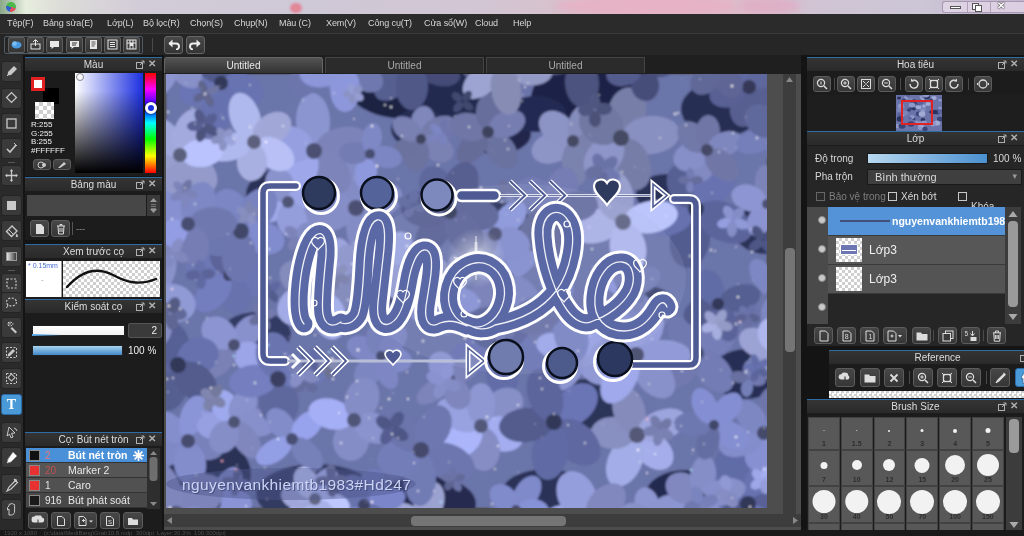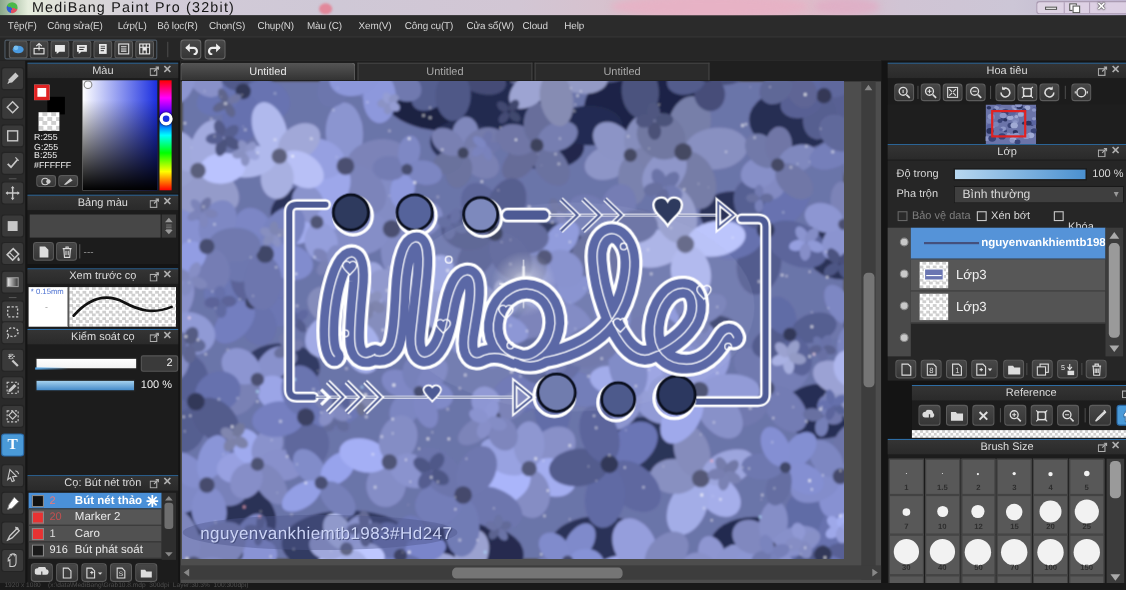--- a/index.html
+++ b/index.html
@@ -53,33 +53,32 @@
 </style></head>
 <body>
 <div id="app">
 
 <div id="titlebar">
  <div class="tspot" style="left:555px;top:-4px;width:180px;height:20px;background:rgba(232,176,196,.85)"></div>
  <div class="tspot" style="left:740px;top:-2px;width:60px;height:16px;background:rgba(225,170,195,.7)"></div>
  <div class="tspot" style="left:290px;top:3px;width:12px;height:10px;background:rgba(230,120,140,.8);filter:blur(1px)"></div>
  <div class="tspot" style="left:960px;top:-3px;width:70px;height:18px;background:rgba(200,185,215,.6)"></div>
  <div id="tb-logo"></div>
-      <div id="tb-text">MediBang Paint Pro (32bit)</div>
  <div style="position:absolute;left:942px;top:1px;width:82px;height:12px;background:rgba(240,228,240,.55);border:1px solid #a898b0;border-right:none;border-radius:3px 0 0 3px"></div>
  <div style="position:absolute;left:950px;top:6px;width:11px;height:3px;background:#fff;border:1px solid #555"></div>
  <div style="position:absolute;left:972px;top:3px;width:7px;height:7px;background:rgba(255,255,255,.8);border:1px solid #555"></div>
  <div style="position:absolute;left:975px;top:5px;width:7px;height:7px;background:#fff;border:1px solid #555"></div>
  <div style="position:absolute;left:997px;top:0px;font-size:10px;font-weight:bold;color:#fff;text-shadow:0 0 1px #444,0 0 1px #444,0 0 2px #444">✕</div>
  <div style="position:absolute;left:966.5px;top:2px;width:1px;height:10px;background:#b0a0b8"></div>
  <div style="position:absolute;left:989.5px;top:2px;width:1px;height:10px;background:#b0a0b8"></div>
 </div>
 
 <div id="menubar">
  <span style="left:7px">Tệp(F)</span>
-      <span style="left:43px">Công sửa(E)</span>
+      <span style="left:43px">Bảng sửa(E)</span>
  <span style="left:107px">Lớp(L)</span>
       <span style="left:143px">Bộ lọc(R)</span>
  <span style="left:190px">Chọn(S)</span>
       <span style="left:234px">Chụp(N)</span>
  <span style="left:279px">Màu (C)</span>
       <span style="left:326px">Xem(V)</span>
  <span style="left:368px">Công cụ(T)</span>
       <span style="left:424px">Cửa sổ(W)</span>
  <span style="left:475px">Cloud</span>
       <span style="left:513px">Help</span>
@@ -312,21 +311,21 @@
 <div class="abs" style="left:103px;top:45px;color:#eee;font-size:10px">100 %</div>
 </div>
     <div class="panel" style="left:25px;top:432px;width:137px;height:98px">
       <div class="ptitle">Cọ: Bút nét tròn<svg class="pico" style="left:111px" width="9" height="9" viewBox="0 0 9 9">
           <rect x="0.5" y="2.5" width="6" height="6" fill="none" stroke="#b0b0b0"></rect>
           <path d="M4 5L8 1M5.5 1H8v2.5" stroke="#b0b0b0" fill="none"></path>
         </svg><span class="px" style="left:123px">✕</span></div>
 <div class="abs" style="left:1px;top:15px;width:121px;height:15px;background:#4a90d8;border-bottom:1px solid #333">
         <div style="position:absolute;left:3px;top:2px;width:11px;height:11px;background:#111;border:1px solid #888"></div>
         <div style="position:absolute;left:19px;top:2px;font-size:10px;color:#e87878">2</div>
-        <div style="position:absolute;left:42px;top:1px;font-size:10.5px;font-weight:bold;color:#fff">Bút nét thảo</div>
+        <div style="position:absolute;left:42px;top:1px;font-size:10.5px;font-weight:bold;color:#fff">Bút nét tròn</div>
         <svg style="position:absolute;left:107px;top:2px" width="11" height="11" viewBox="0 0 11 11">
           <path d="M5.5 0v11M0 5.5h11M1.6 1.6l7.8 7.8M9.4 1.6L1.6 9.4" stroke="#fff" stroke-width="1.6"></path>
           <circle cx="5.5" cy="5.5" r="2" fill="#fff"></circle>
         </svg>
       </div>
       <div class="abs" style="left:1px;top:30px;width:121px;height:15px;background:#565656;border-bottom:1px solid #333">
         <div style="position:absolute;left:3px;top:2px;width:11px;height:11px;background:#e83232;border:1px solid #888"></div>
         <div style="position:absolute;left:19px;top:2px;font-size:10px;color:#c05050">20</div>
         <div style="position:absolute;left:42px;top:1px;font-size:10.5px;font-weight:normal;color:#e8e8e8">Marker 2</div>
       </div>
@@ -1525,21 +1524,21 @@
       <div class="abs" style="left:0;top:14px;width:217px;height:200px;background:#262626"></div>
       <div class="rlabel" style="left:8px;top:21px">Độ trong</div>
       <div class="abs" style="left:60px;top:21px;width:121px;height:11px;background:linear-gradient(90deg,#b8d8f0,#4a90d0);border:1px solid #1a1a1a"></div>
       <div class="rlabel" style="left:186px;top:21px">100 %</div>
       <div class="rlabel" style="left:8px;top:39px">Pha trộn</div>
       <div class="abs" style="left:60px;top:37px;width:155px;height:16px;background:#3f3f3f;border:1px solid #191919">
         <span style="position:absolute;left:7px;top:1px;font-size:11px;color:#d8d8d8">Bình thường</span>
         <span style="position:absolute;right:4px;top:1px;font-size:9px;color:#999">▾</span>
       </div>
       <div class="cbox" style="left:9px;top:60px;border-color:#666"></div>
-      <div class="rlabel" style="left:22px;top:59px;color:#7e7e7e">Bảo vệ data</div>
+      <div class="rlabel" style="left:22px;top:59px;color:#7e7e7e">Bảo vệ trong</div>
       <div class="cbox" style="left:81px;top:60px"></div>
       <div class="rlabel" style="left:94px;top:59px">Xén bớt</div>
       <div class="cbox" style="left:151px;top:60px"></div>
       <div class="rlabel" style="left:164px;top:69px">Khóa</div>
       <div class="abs" style="left:0;top:75px;width:21px;height:117px;background:#4a4a4a"></div>
       <div class="layerrow" style="top:75px;background:#5593d8">
         <div style="position:absolute;left:12px;top:13px;width:50px;height:2px;background:#44507c"></div>
         <div style="position:absolute;left:64px;top:8px;font-size:10.5px;font-weight:bold;color:#fff;white-space:nowrap">nguyenvankhiemtb1983</div>
       </div>
       <div class="eyedot" style="top:84px"></div>

